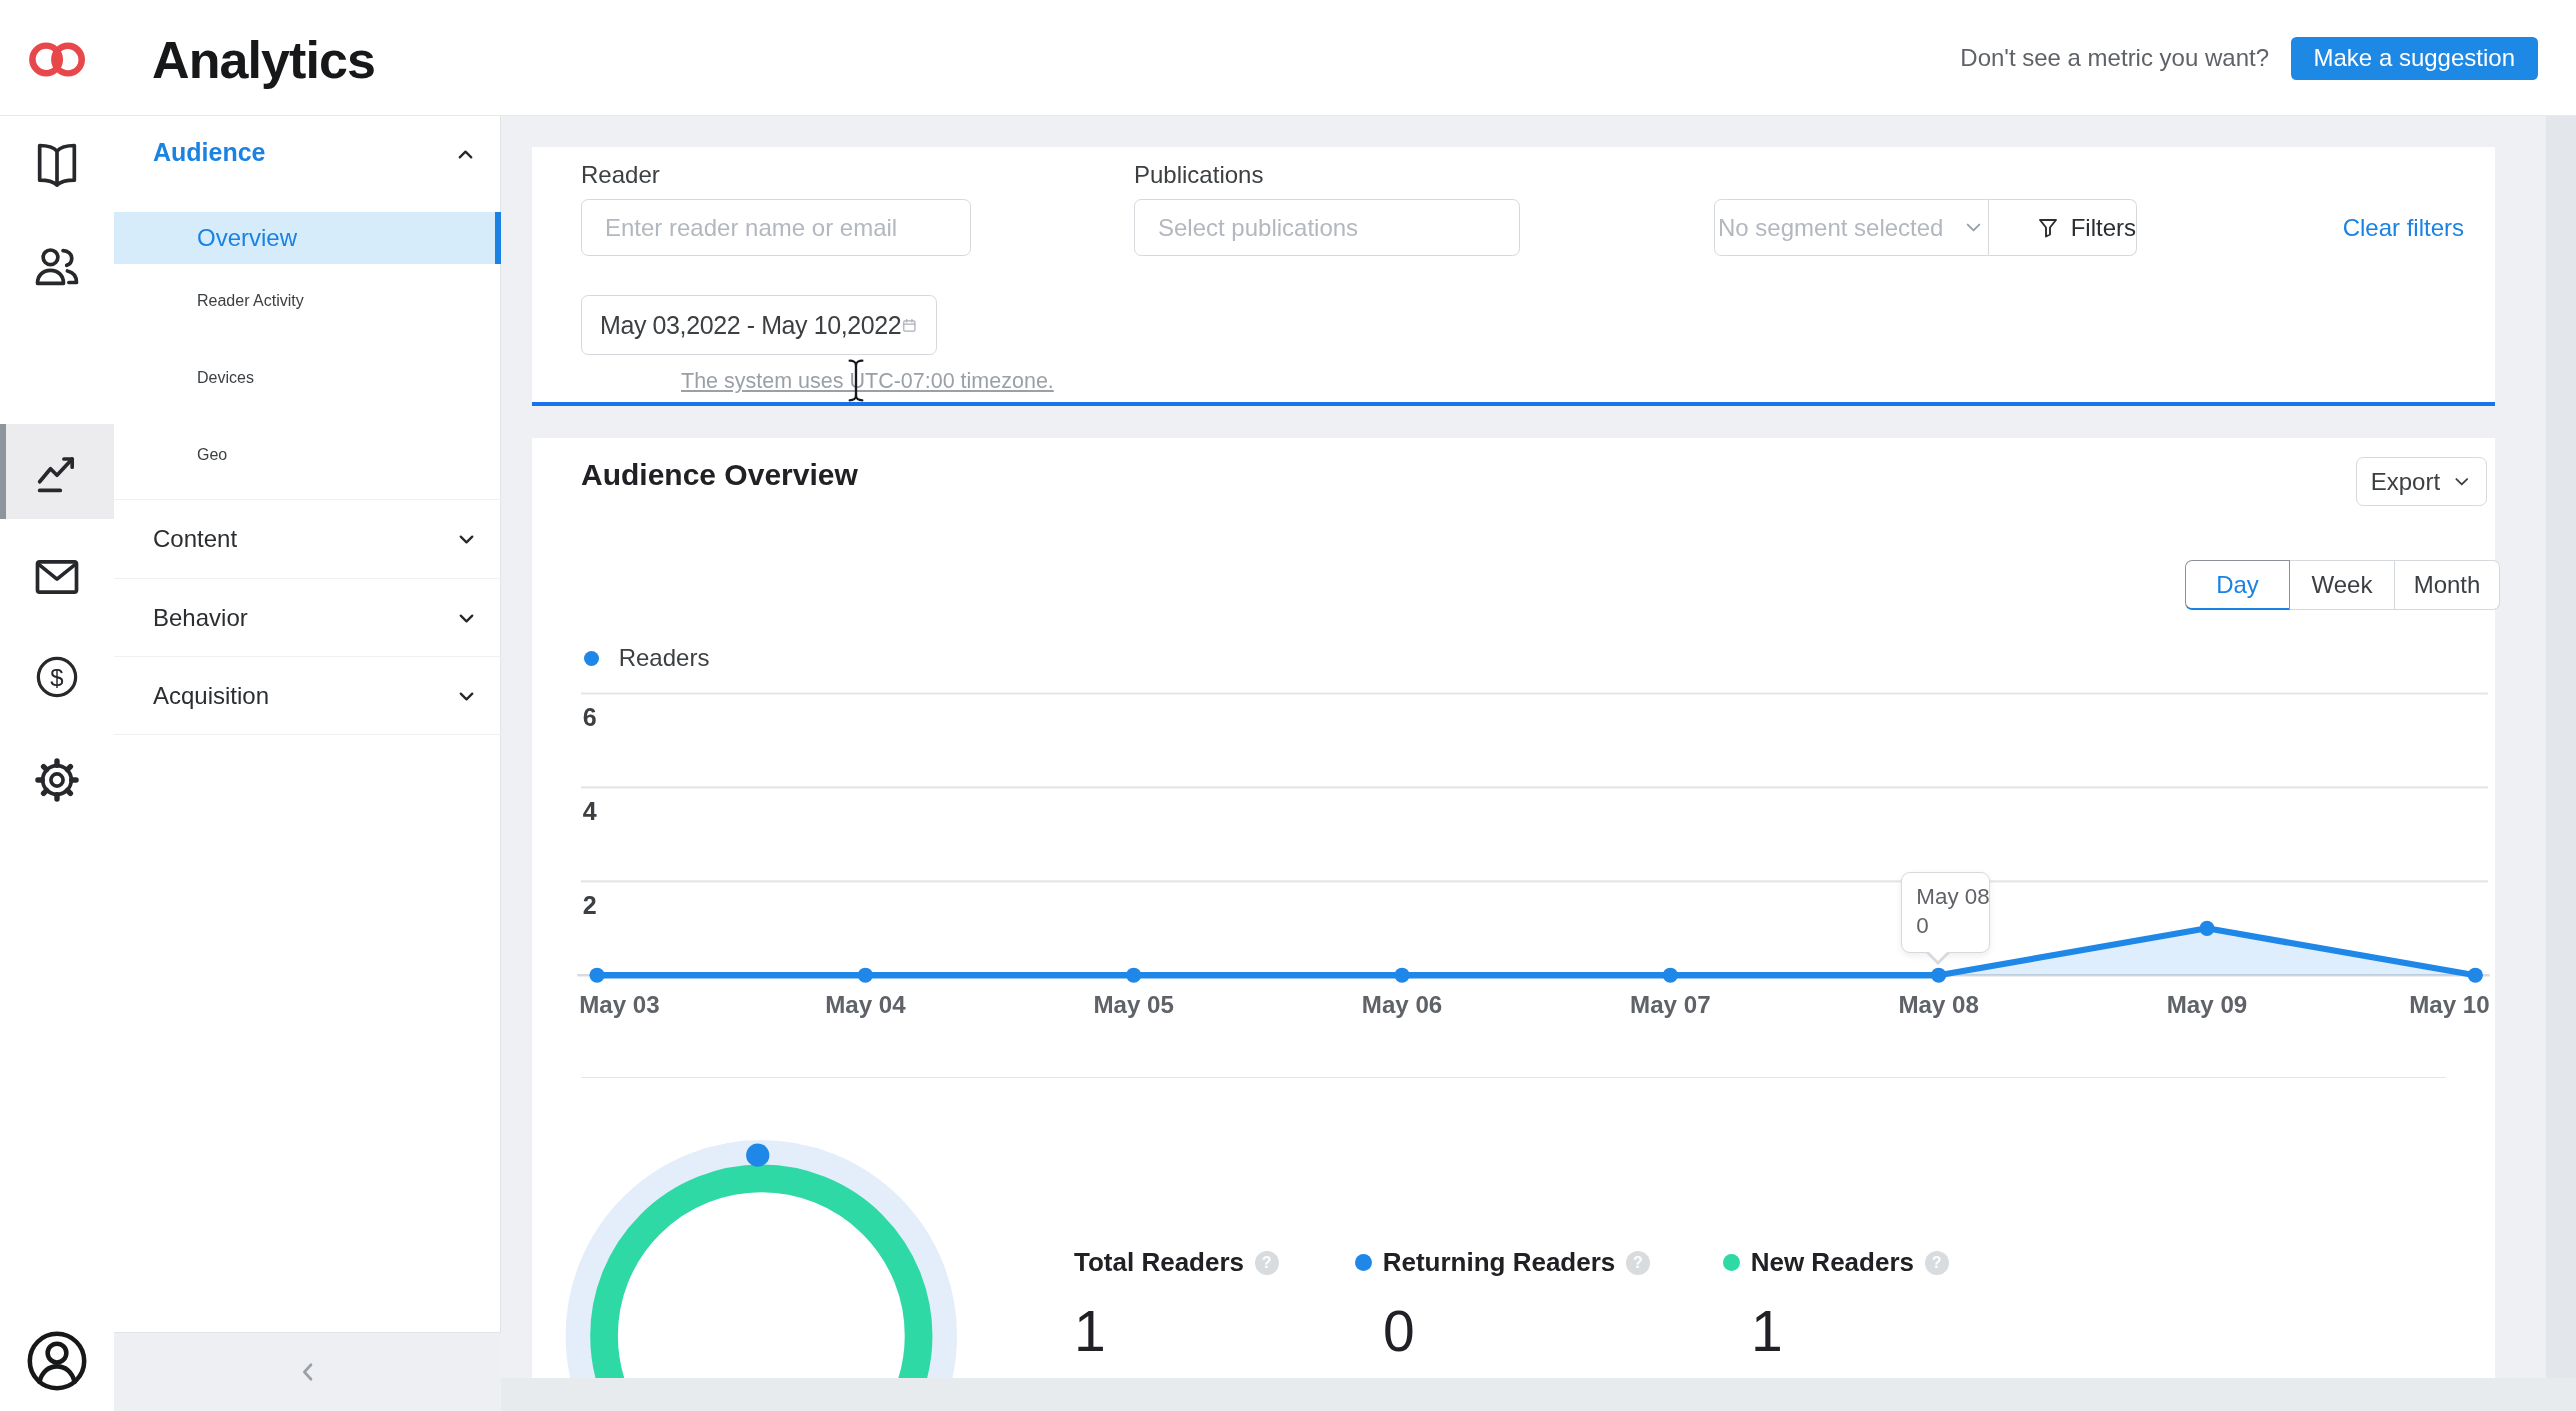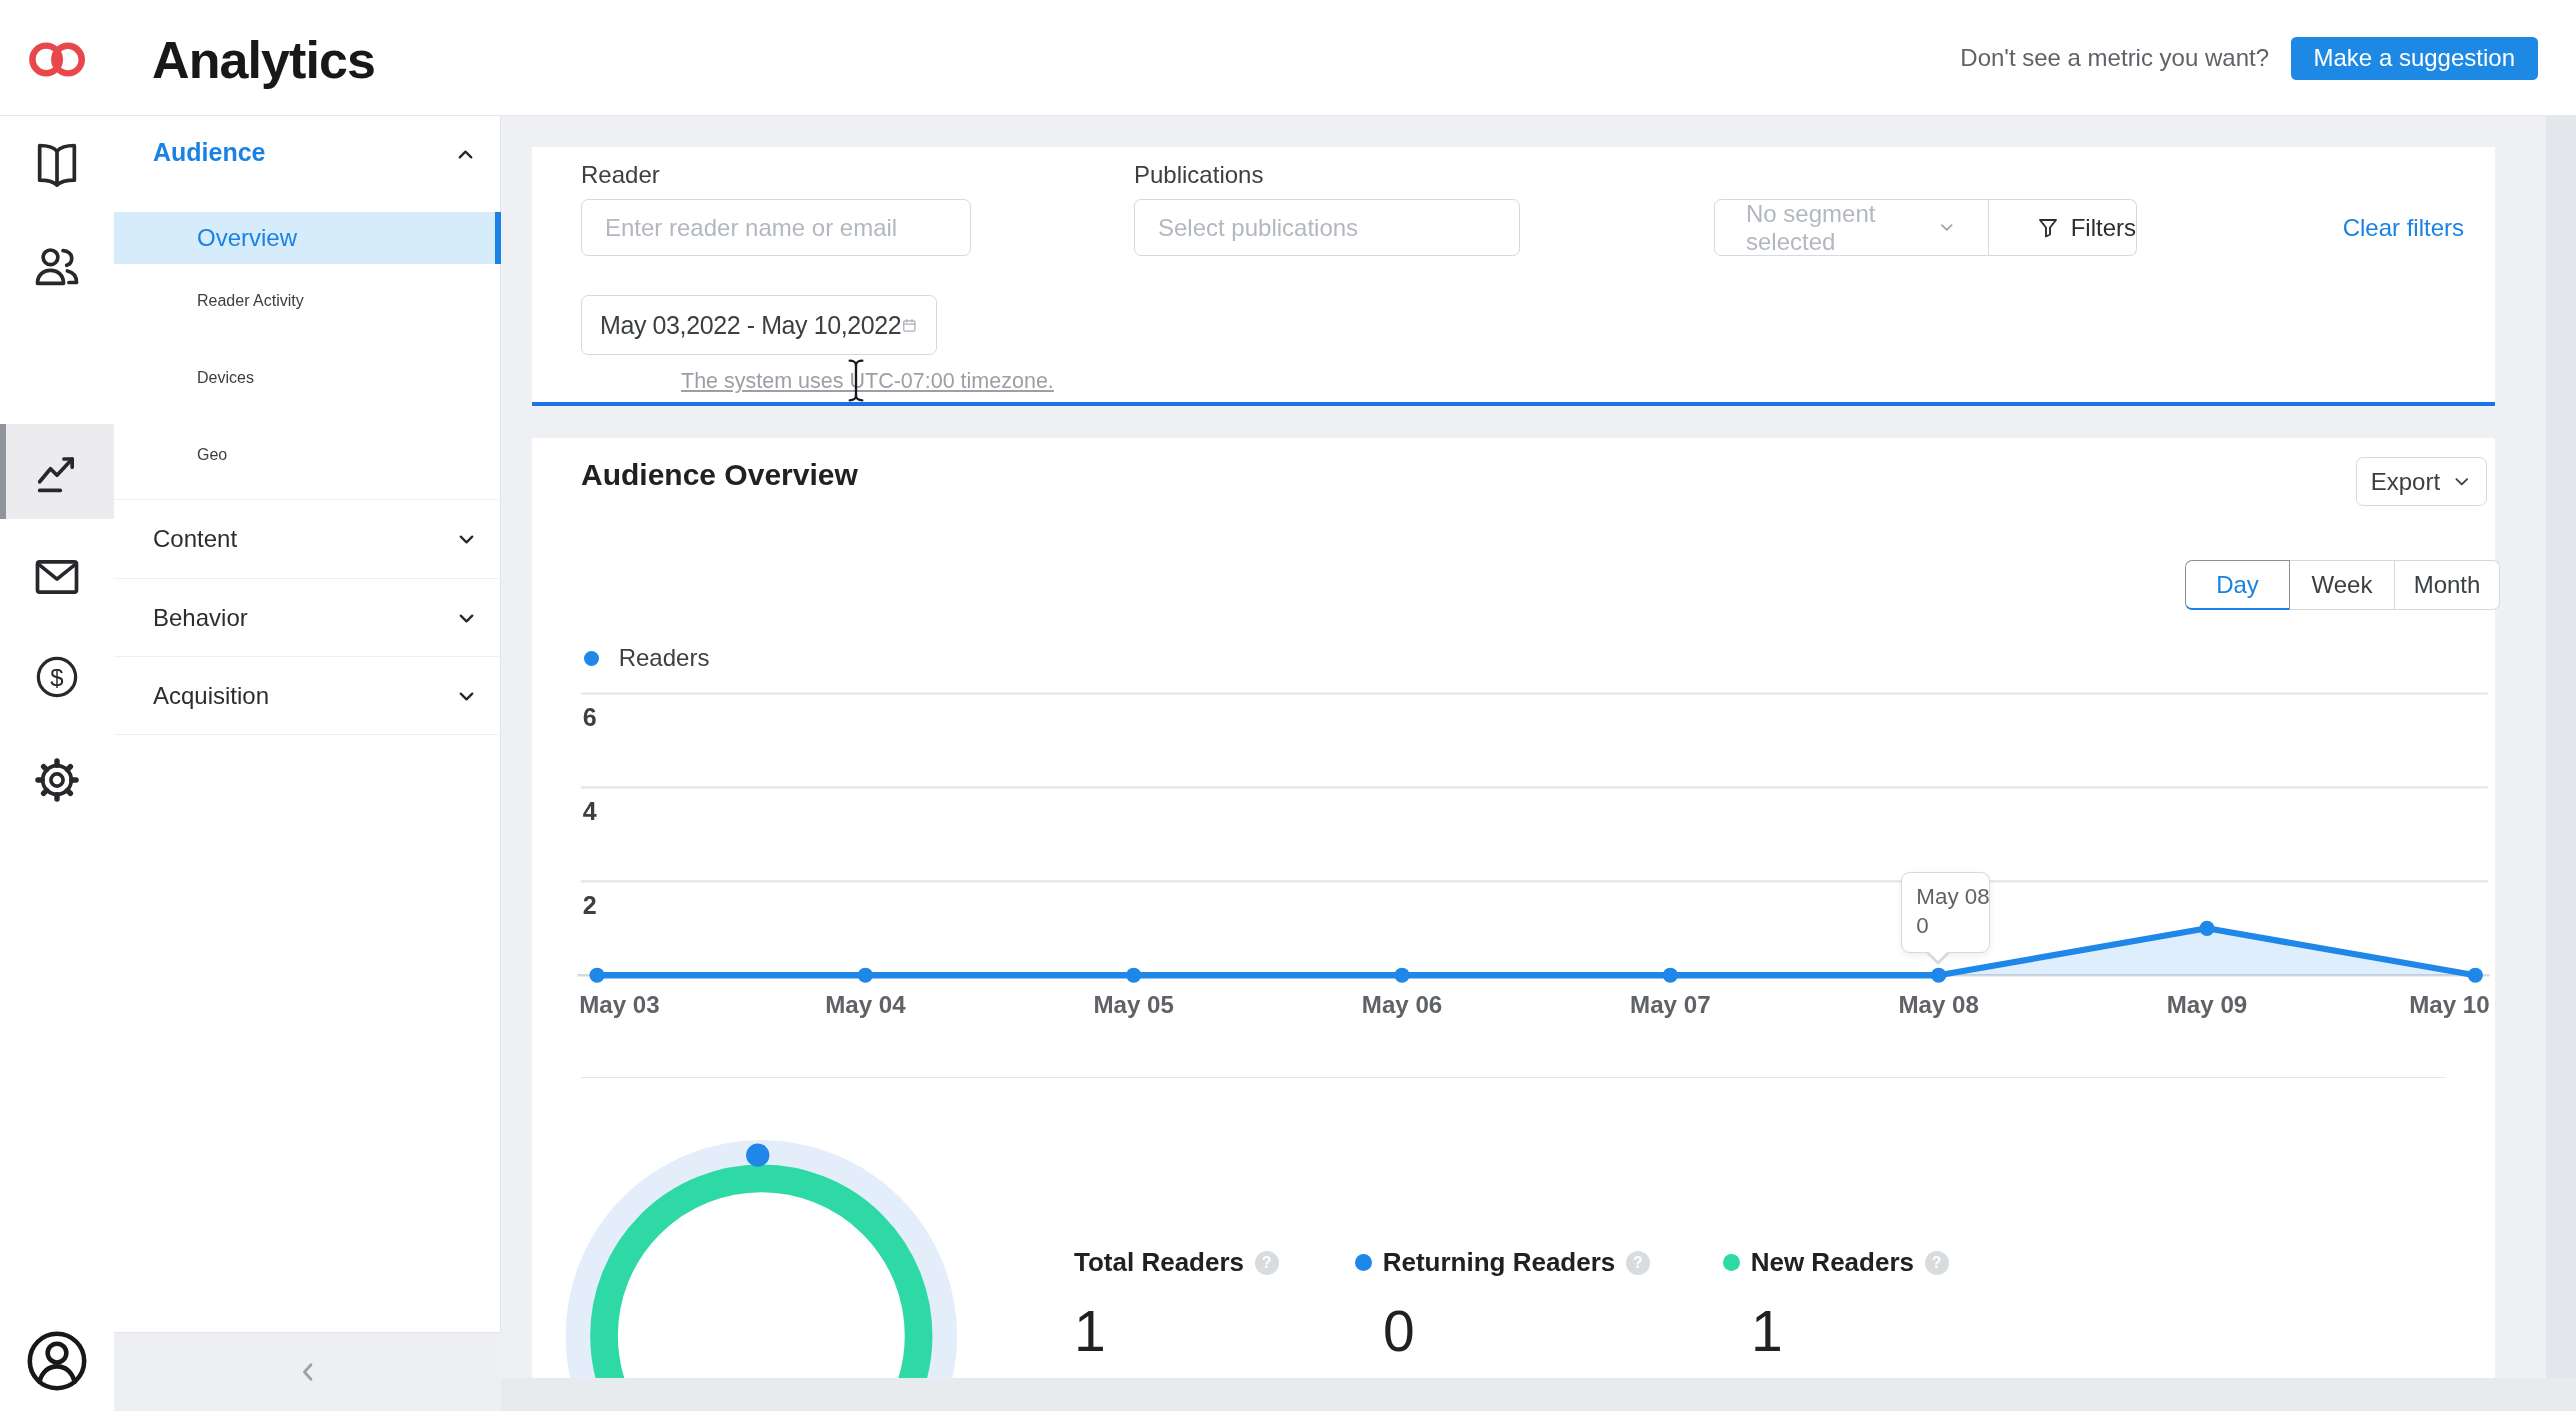--- a/index.html
+++ b/index.html
@@ -38,21 +38,21 @@
   
   .main { position:absolute; left:501px; top:116px; width:2075px; height:1295px; }
   .scroll-track { position:absolute; right:0; top:0; width:30px; height:1295px; background:#e3e6ea; }
 
   .card { position:absolute; left:31px; width:1963px; background:#fff; }
   .card-filters { top:31px; height:259px; border-bottom:4.5px solid #1a73e8; }
   .field-label { position:absolute; top:14.3px; font-size:24px; color:#3c4043; }
   .text-input { position:absolute; top:52px; height:57px; border:0.9px solid #d5d9dd; border-radius:7.2px; background:#fff; font-size:24px; color:#3c4043; padding:0 23px; font-family:inherit; outline:none; }
   .text-input::placeholder { color:#b3b8be; }
   .segment-group { position:absolute; left:1182px; top:52px; display:flex; }
-  .segment-select { width:275px; height:57px; border:0.9px solid #d5d9dd; border-radius:7.2px 0 0 7.2px; display:flex; align-items:center; justify-content:space-between; padding:0 31px; cursor:pointer; }
+  .segment-select { width:275px; height:57px; border:0.9px solid #d5d9dd; border-radius:7.2px 0 0 7.2px; display:flex; align-items:center; justify-content:space-between; padding:0 3px; cursor:pointer; }
   .segment-select .val { font-size:24px; color:#b3b8be; }
   .filters-btn { width:148px; height:57px; border:0.9px solid #d5d9dd; border-left:none; border-radius:0 7.2px 7.2px 0; display:flex; align-items:center; justify-content:flex-end; gap:10.7px; font-size:24px; color:#2b2e31; background:#fff; cursor:pointer; font-family:inherit; }
   .clear-link { position:absolute; right:31px; top:67px; font-size:24px; color:#1a82e2; cursor:pointer; }
   .date-field { position:absolute; left:49px; top:148px; width:356px; height:60px; border:0.9px solid #d5d9dd; border-radius:7.2px; display:flex; align-items:center; justify-content:space-between; padding:0 18px; cursor:pointer; }
   .date-field .val { font-size:25px; color:#3c4043; letter-spacing:-0.4px; white-space:nowrap; }
   .tz-note { position:absolute; left:149px; top:222px; font-size:21.5px; color:#9aa0a6;text-decoration:underline; }
   .ibeam { position:absolute; left:315px; top:211px; }
 
   .card-overview { top:322px; height:940px; }
   .section-heading { position:absolute; left:49px; top:19.7px; font-size:30px; font-weight:bold; color:#202124; }

